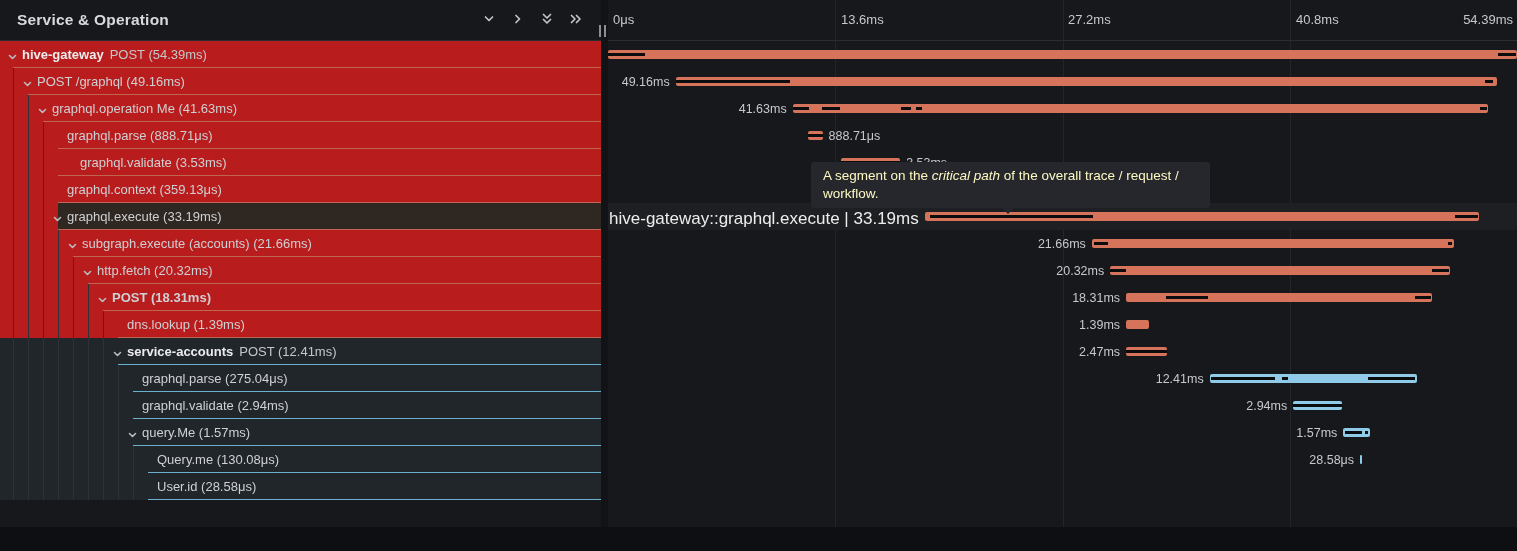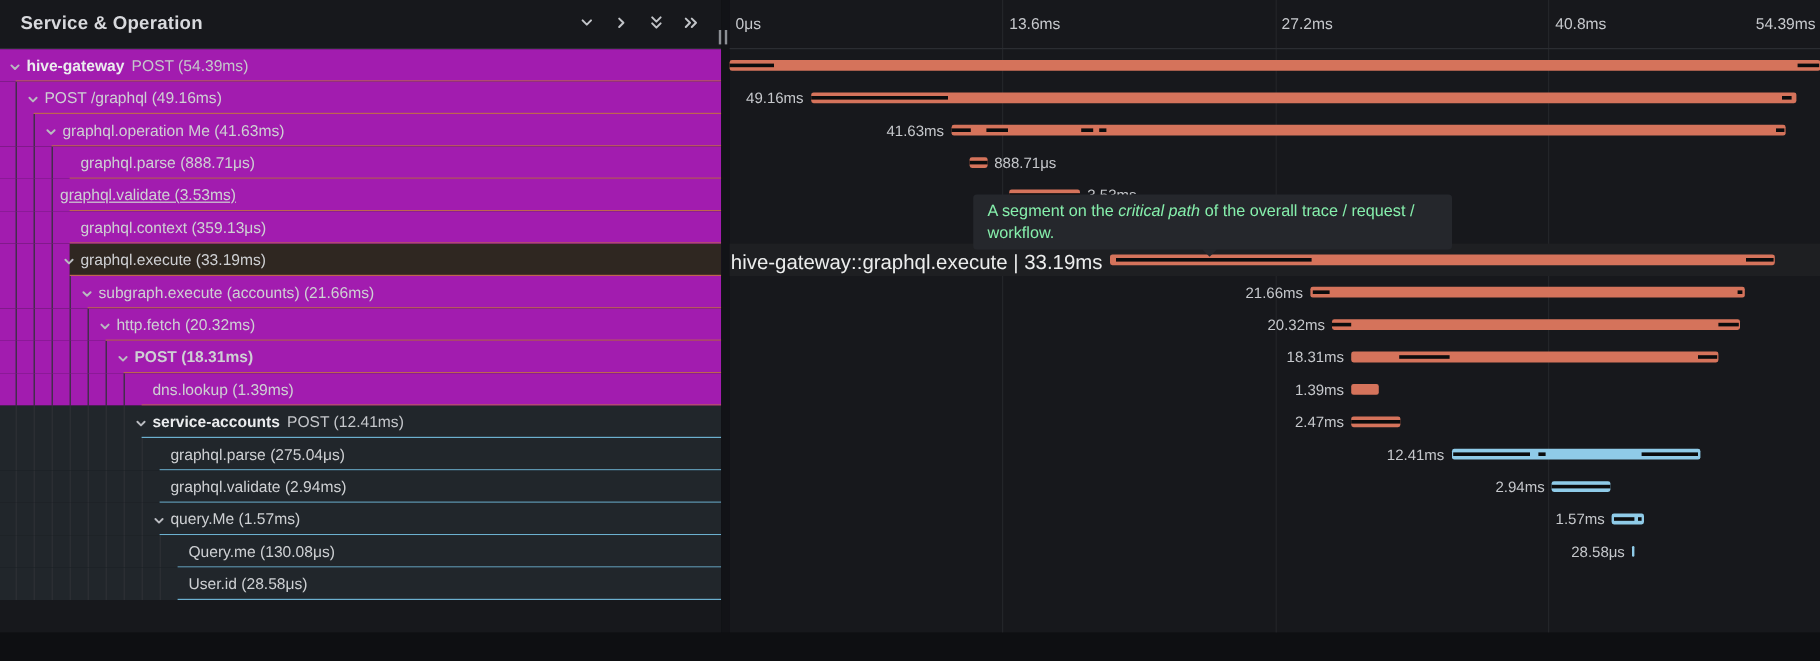--- a/index.html
+++ b/index.html
@@ -9,21 +9,21 @@
   
   .names { position:absolute; left:0; top:0; width:601px; height:527px; background:#17181c; }
   .names-header { position:relative; height:41px; background:#17181c; border-bottom:1px solid #2b2d32; }
   .nh-title { position:absolute; left:17px; top:11px; font-size:15.5px; font-weight:600; color:#d8d9dd; letter-spacing:.2px; }
   .hdr-icons { position:absolute; left:481px; top:0; height:41px; display:flex; align-items:center; gap:13px; }
   .hdr-btn { width:16px; height:16px; display:flex; align-items:center; justify-content:center; cursor:pointer; background:none; border:none; }
   .hdr-btn svg { stroke:#c2c4c8; fill:none; stroke-width:1.7; stroke-linecap:round; stroke-linejoin:round; }
 
   .names-body { position:relative; }
   .nrow { position:relative; height:27px; overflow:hidden; }
-  .nrow.salmon { background:#a21caf; }
+  .nrow.salmon { background:#b91c1c; }
   .nrow.blue   { background:#21262b; }
   .hl-strip { position:absolute; top:0; bottom:0; right:0; background:#2f2721; z-index:0; }
   .guide { position:absolute; top:0; bottom:0; width:1px; background:#2f3136; z-index:1; }
   .nchev { position:absolute; top:8px; width:12px; height:12px; z-index:2; cursor:pointer; }
   .nchev svg { stroke:#b9bbc0; fill:none; stroke-width:1.6; stroke-linecap:round; stroke-linejoin:round; }
   .ntext { position:absolute; top:6px; font-size:13px; color:#ced0d3; white-space:nowrap; z-index:2; }
   .ntext .svc { font-weight:700; color:#ebecee; }
   .ntext .op { color:#c5c7cb; margin-left:6px; }
   .nborder { position:absolute; bottom:0; right:0; height:1px; z-index:3; }
   .nborder.salmon { background:#bf6550; }
@@ -44,21 +44,21 @@
   .trow.hovered { background:#1e1f22; }
   .bar { position:absolute; top:9px; height:9px; border-radius:2px; z-index:2; cursor:pointer; }
   .bar.salmon { background:#d5735b; }
   .bar.blue { background:#8fcbe8; }
   .crit { position:absolute; top:12px; height:3px; background:#0b0c0d; z-index:3; }
   .blabel { position:absolute; top:7px; font-size:12.5px; color:#c6c8cc; white-space:nowrap; z-index:2; }
   .blabel.hov { color:#eceded; font-size:17px; top:6px; }
 
   
   .tooltip { position:absolute; left:811px; top:162px; width:399px; padding:5px 12px; background:#25272c;
-             border-radius:3px; z-index:10; color:#86efac; font-size:13.5px; line-height:18px; }
+             border-radius:3px; z-index:10; color:#fef9c3; font-size:13.5px; line-height:18px; }
   .tooltip .tip-arrow { position:absolute; left:191px; bottom:-6px; width:0; height:0;
              border-left:6px solid transparent; border-right:6px solid transparent; border-top:6px solid #25272c; }
   .tooltip i { font-style:italic; }
 </style>
 </head>
 <body>
 
 <div class="stage">
 
   <div class="names">
@@ -118,21 +118,21 @@
           <div class="guide" style="left: 13px;"></div>
           <div class="guide" style="left: 28px;"></div>
           <div class="guide" style="left: 43px;"></div>
           <div class="ntext" style="left: 67px;">graphql.parse (888.71μs)</div>
           <div class="nborder salmon" style="left: 58px;"></div>
         </div>
         <div class="nrow salmon">
           <div class="guide" style="left: 13px;"></div>
           <div class="guide" style="left: 28px;"></div>
           <div class="guide" style="left: 43px;"></div>
-          <div class="ntext" style="left: 50px; text-decoration: underline;">graphql.validate (3.53ms)</div>
+          <div class="ntext" style="left: 80px;">graphql.validate (3.53ms)</div>
           <div class="nborder salmon" style="left: 58px;"></div>
         </div>
         <div class="nrow salmon">
           <div class="guide" style="left: 13px;"></div>
           <div class="guide" style="left: 28px;"></div>
           <div class="guide" style="left: 43px;"></div>
           <div class="ntext" style="left: 67px;">graphql.context (359.13μs)</div>
           <div class="nborder salmon" style="left: 58px;"></div>
         </div>
         <div class="nrow salmon">

